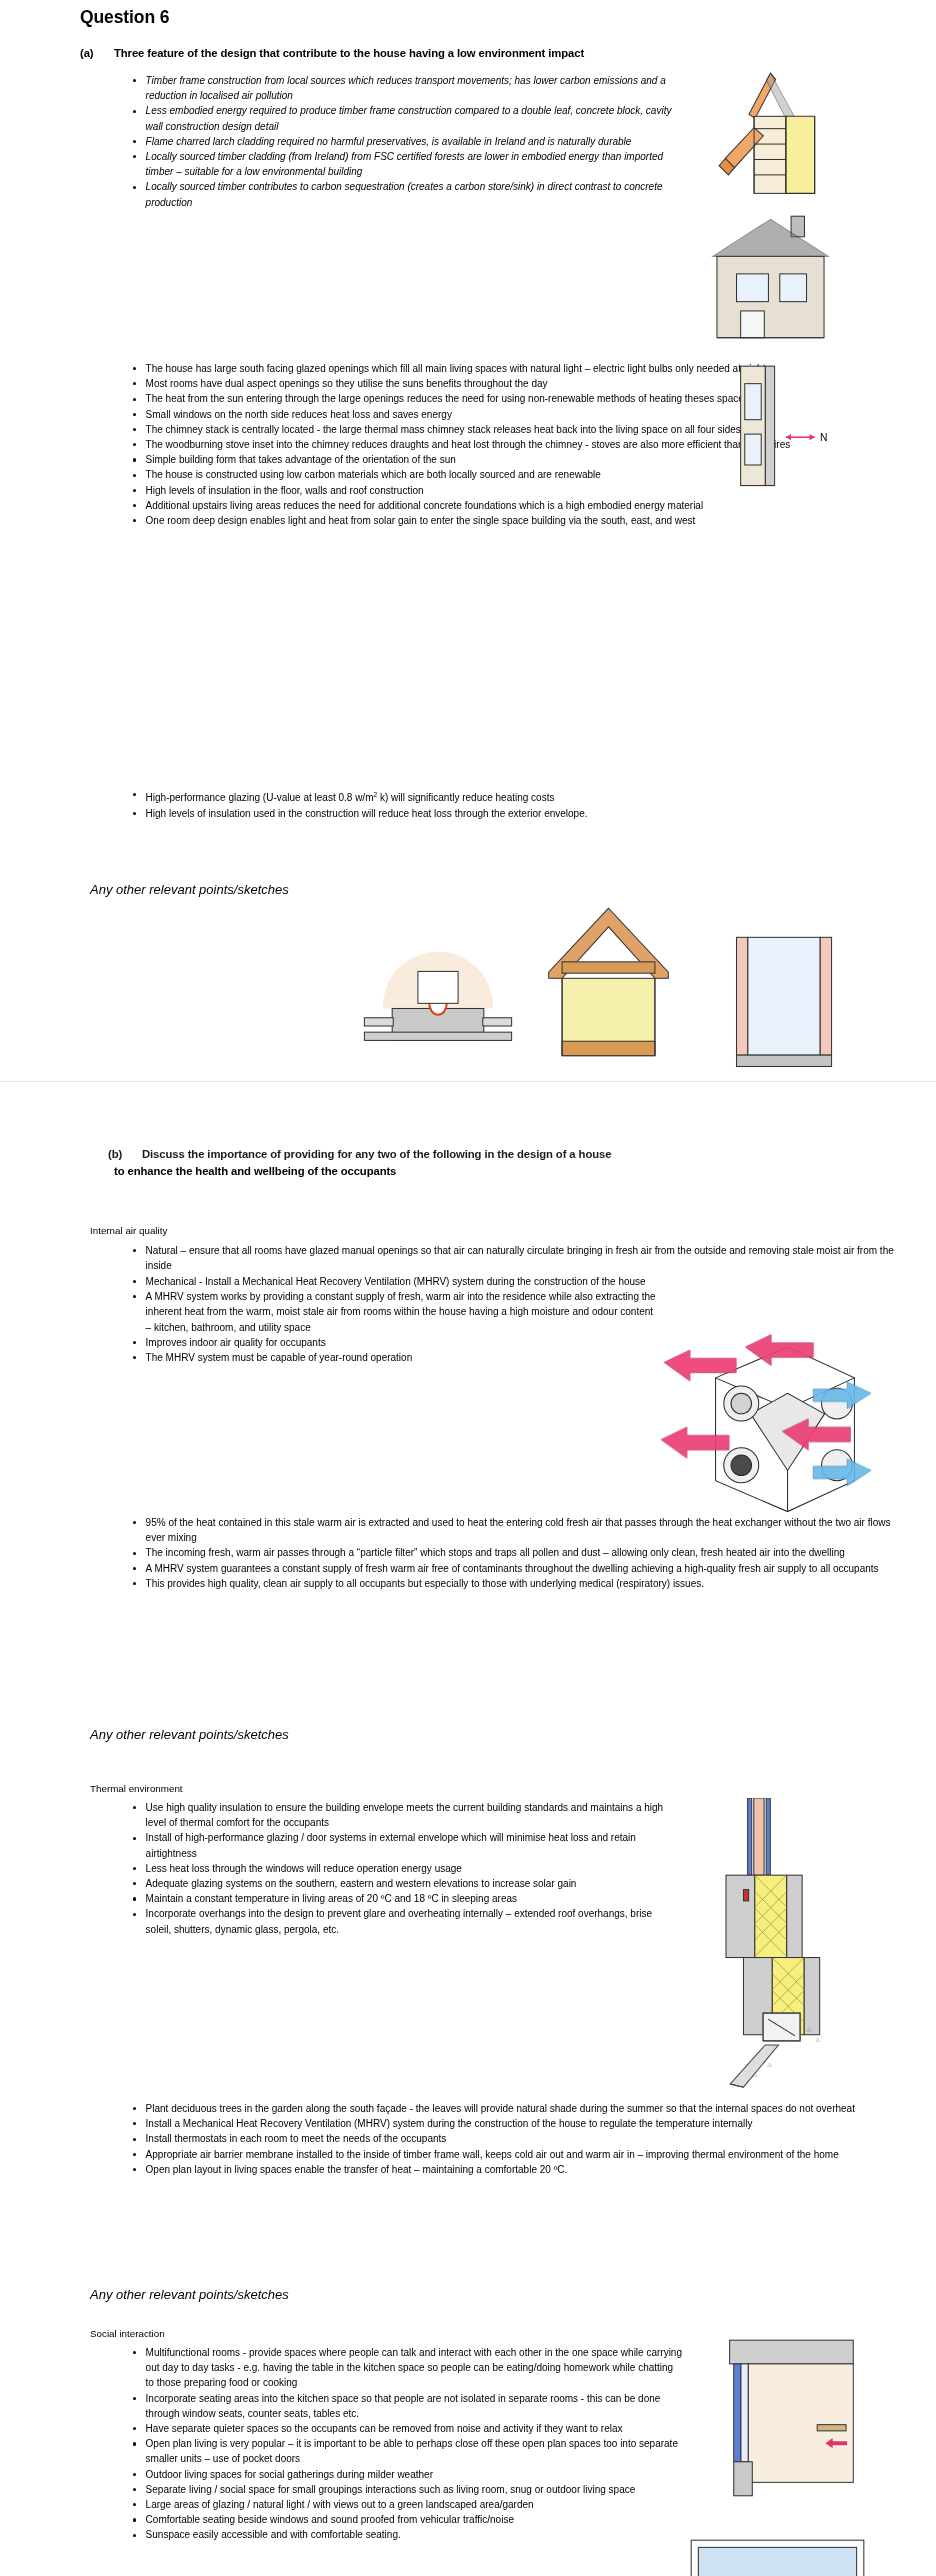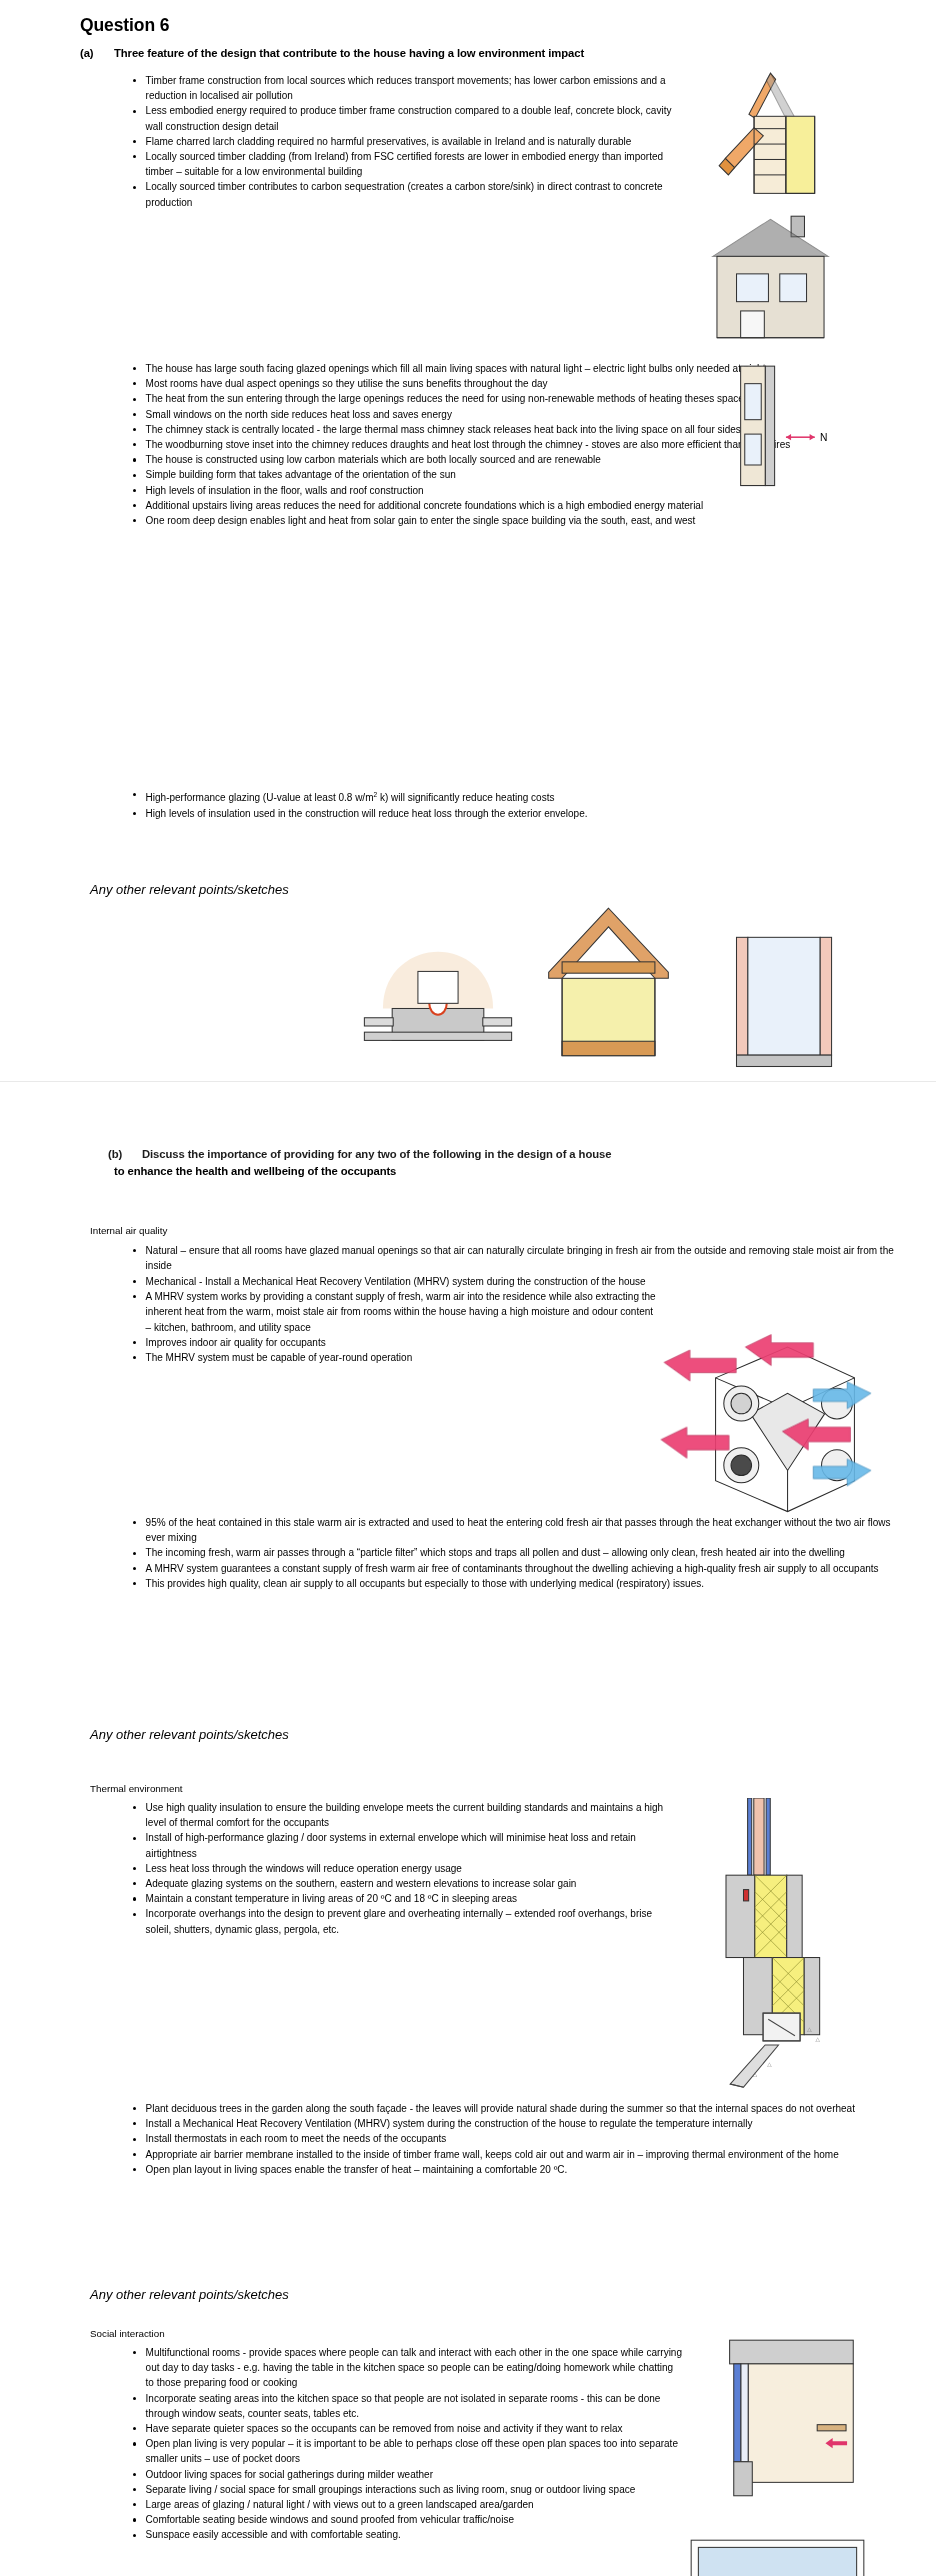--- a/index.html
+++ b/index.html
@@ -17,21 +17,20 @@
     overflow:hidden;
   }
 
   
   .q-title{
     position:absolute;
     left:80px; top:7.2px;
     font-size:17.5px;
     font-weight:bold;
     letter-spacing:-0.1px;
-    margin-top:8px;
   }
   .part-head{
     position:absolute;
     font-weight:bold;
     font-size:11.3px;
     letter-spacing:-0.1px;
   }
   .part-label{
     display:inline-block;
     width:34px;
@@ -87,37 +86,37 @@
 <body>
 
 <div class="page">
 
   <div class="q-title">Question 6</div>
 
   <div class="part-head" style="left:80px; top:47px; width:773px;">
     <span class="part-label">(a)</span><span>Three feature of the design that contribute to the house having a low environment impact</span>
   </div>
 
-  <ul class="bullets" style="left:126px; top:73px; width:551px;">
+  <ul class="bullets" style="left:126px; top:73px; width:551px;font-style:italic;">
     <li>Timber frame construction from local sources which reduces transport movements; has lower carbon emissions and a reduction in localised air pollution</li>
     <li>Less embodied energy required to produce timber frame construction compared to a double leaf, concrete block, cavity wall construction design detail</li>
     <li>Flame charred larch cladding required no harmful preservatives, is available in Ireland and is naturally durable</li>
     <li>Locally sourced timber cladding (from Ireland) from FSC certified forests are lower in embodied energy than imported timber – suitable for a low environmental building</li>
     <li>Locally sourced timber contributes to carbon sequestration (creates a carbon store/sink) in direct contrast to concrete production</li>
   </ul>
 
   <ul class="bullets" style="left:126px; top:361px; width:688px;">
     <li>The house has large south facing glazed openings which fill all main living spaces with natural light – electric light bulbs only needed at night</li>
     <li>Most rooms have dual aspect openings so they utilise the suns benefits throughout the day</li>
     <li>The heat from the sun entering through the large openings reduces the need for using non-renewable methods of heating theses spaces</li>
     <li>Small windows on the north side reduces heat loss and saves energy</li>
     <li>The chimney stack is centrally located - the large thermal mass chimney stack releases heat back into the living space on all four sides</li>
     <li>The woodburning stove inset into the chimney reduces draughts and heat lost through the chimney - stoves are also more efficient than open fires</li>
+    <li>Simple building form that takes advantage of the orientation of the sun</li>
     <li>The house is constructed using low carbon materials which are both locally sourced and are renewable</li>
-    <li>Simple building form that takes advantage of the orientation of the sun</li>
     <li>High levels of insulation in the floor, walls and roof construction</li>
     <li>Additional upstairs living areas reduces the need for additional concrete foundations which is a high embodied energy material</li>
     <li>One room deep design enables light and heat from solar gain to enter the single space building via the south, east, and west</li>
   </ul>
 
   <ul class="bullets" style="left:126px; top:787px; width:551px;">
     <li>High-performance glazing (U-value at least 0.8 w/m<sup>2</sup>&nbsp;k) will significantly reduce heating costs</li>
     <li>High levels of insulation used in the construction will reduce heat loss through the exterior envelope.</li>
   </ul>
 

